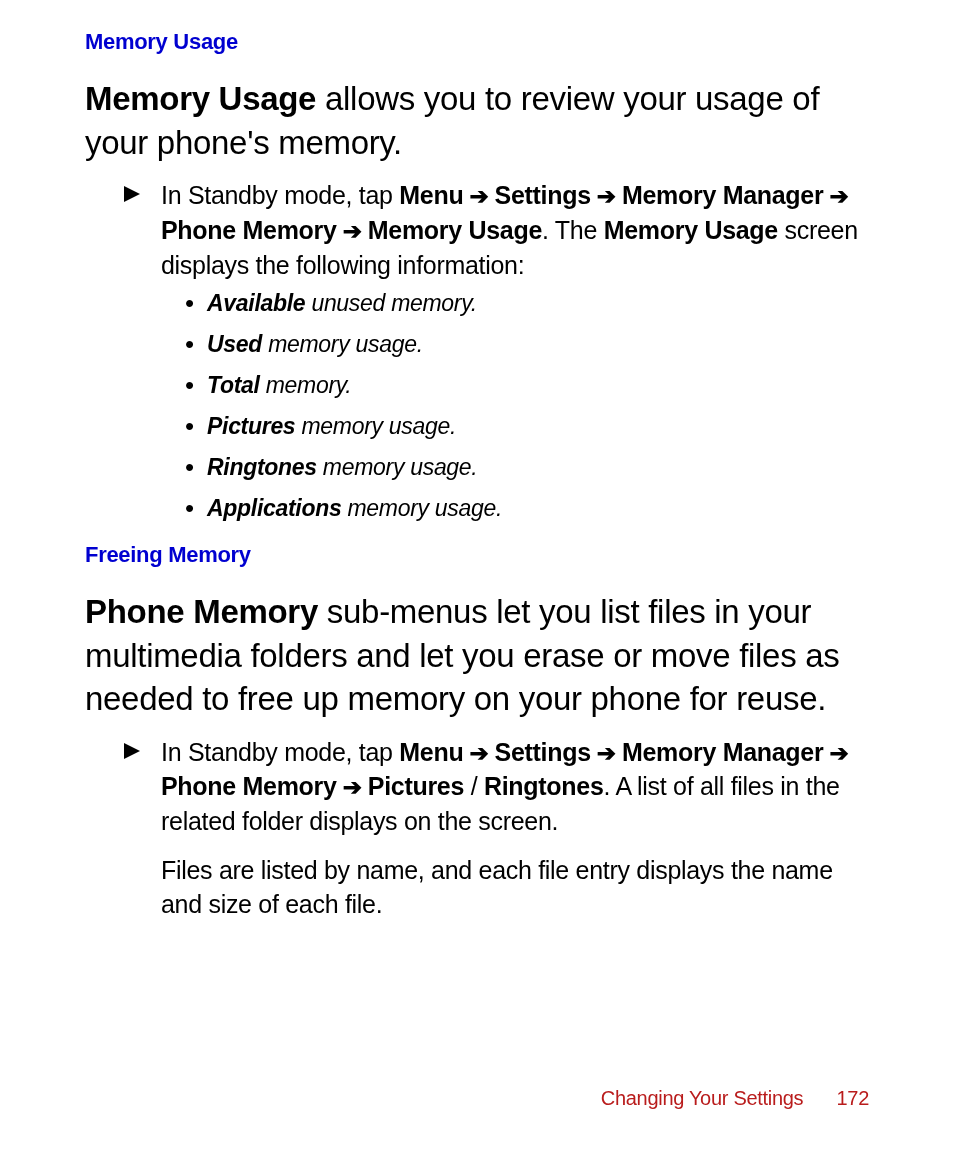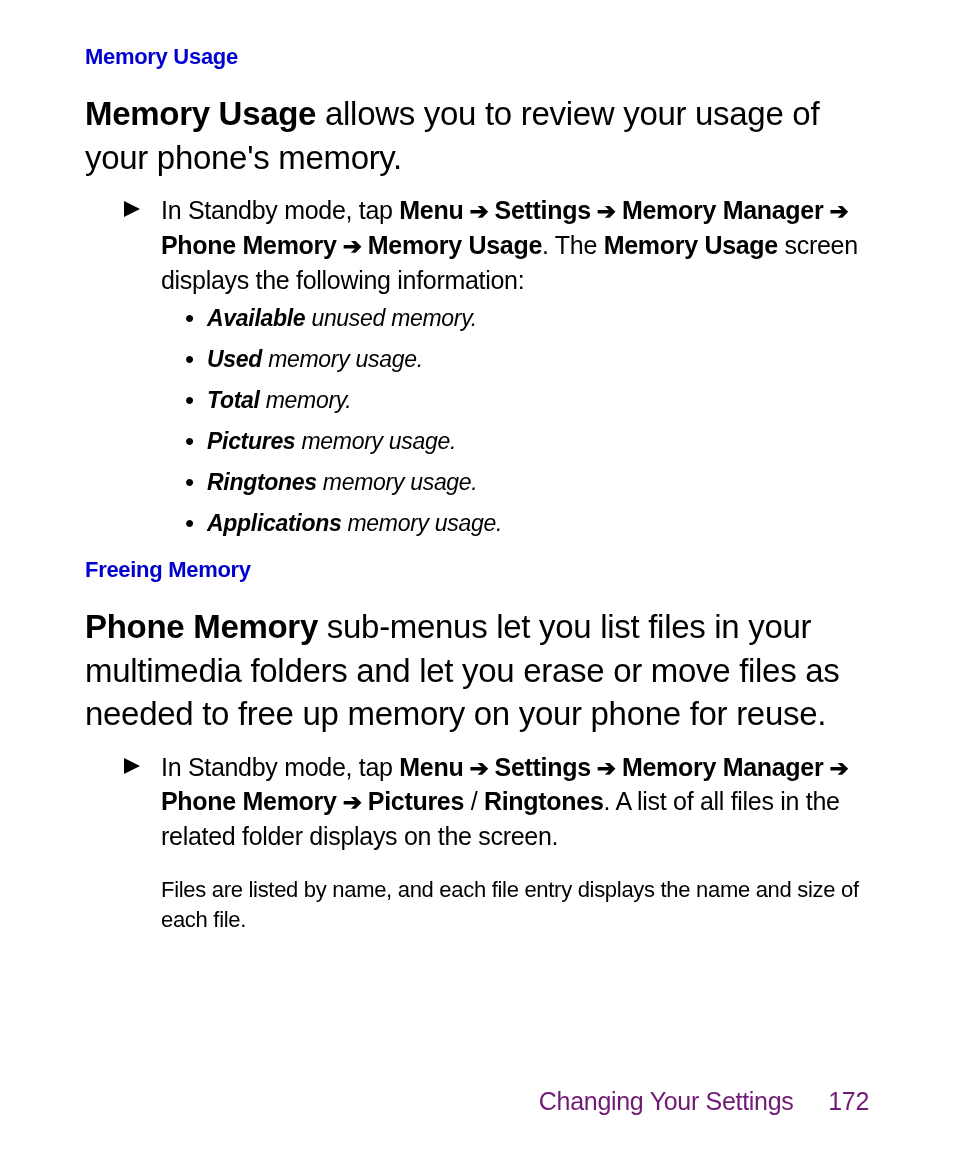--- a/index.html
+++ b/index.html
@@ -8,21 +8,21 @@
     font-family: Helvetica, Arial, sans-serif;
     background: #ffffff;
     color: #000000;
     width: 954px;
     height: 1172px;
     box-sizing: border-box;
     position: relative;
     letter-spacing: -0.3px;
   }
   .page {
-    padding: 44px 85px 50px 85px;
+    padding: 29px 85px 50px 85px;
   }
   .heading {
     color: #0000d0;
     font-weight: bold;
     font-size: 22px;
     margin: 0 0 22px 0;
     font-stretch: condensed;
   }
   .para {
     font-size: 33px;
@@ -69,30 +69,30 @@
   .condensed {
     font-stretch: condensed;
     font-style: italic;
   }
   .sym {
     font-weight: bold;
     font-size: 23px;
     vertical-align: baseline;
   }
   .step-extra {
-    margin-top: 21px;
-    font-size: 22px;
+    margin-top: 14px;
+    font-size: 25px;
     line-height: 1.38;
   }
   .footer {
     position: absolute;
-    bottom: 56px;
+    bottom: 62px;
     right: 85px;
-    font-size: 25px;
-    color: #701a75;
+    font-size: 20px;
+    color: #b91c1c;
   }
   .footer-num {
     margin-left: 28px;
   }
 </style>
 </head>
 <body>
 
 <div class="page">
 

